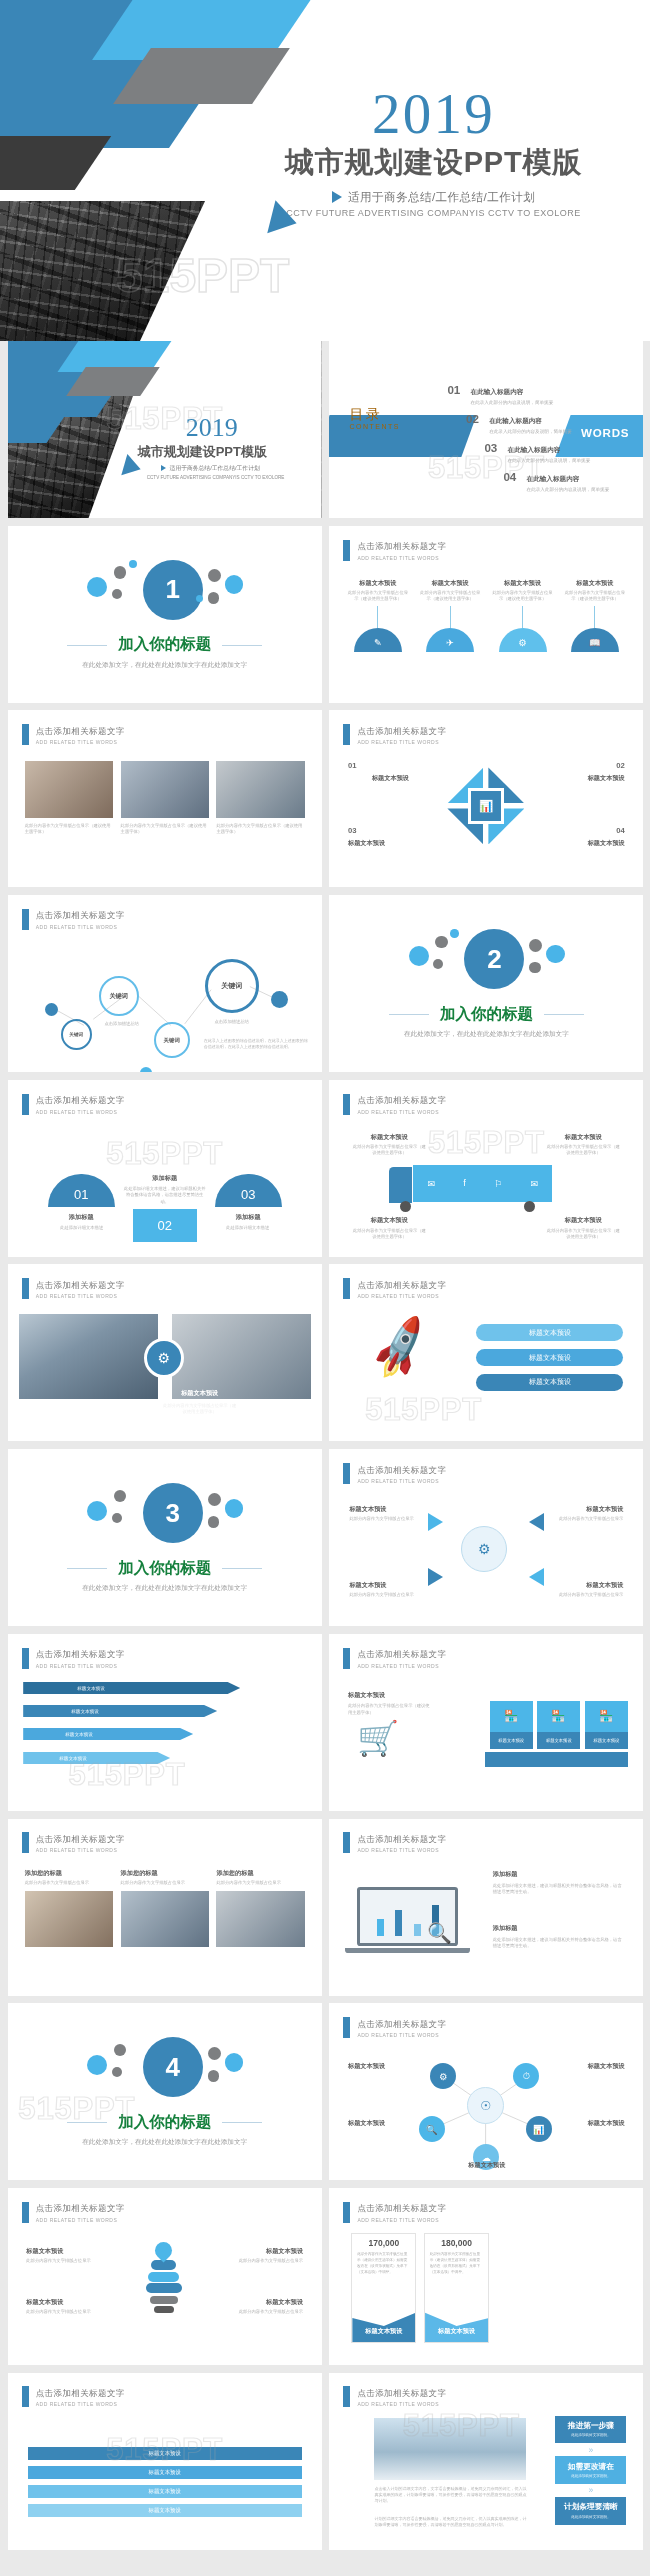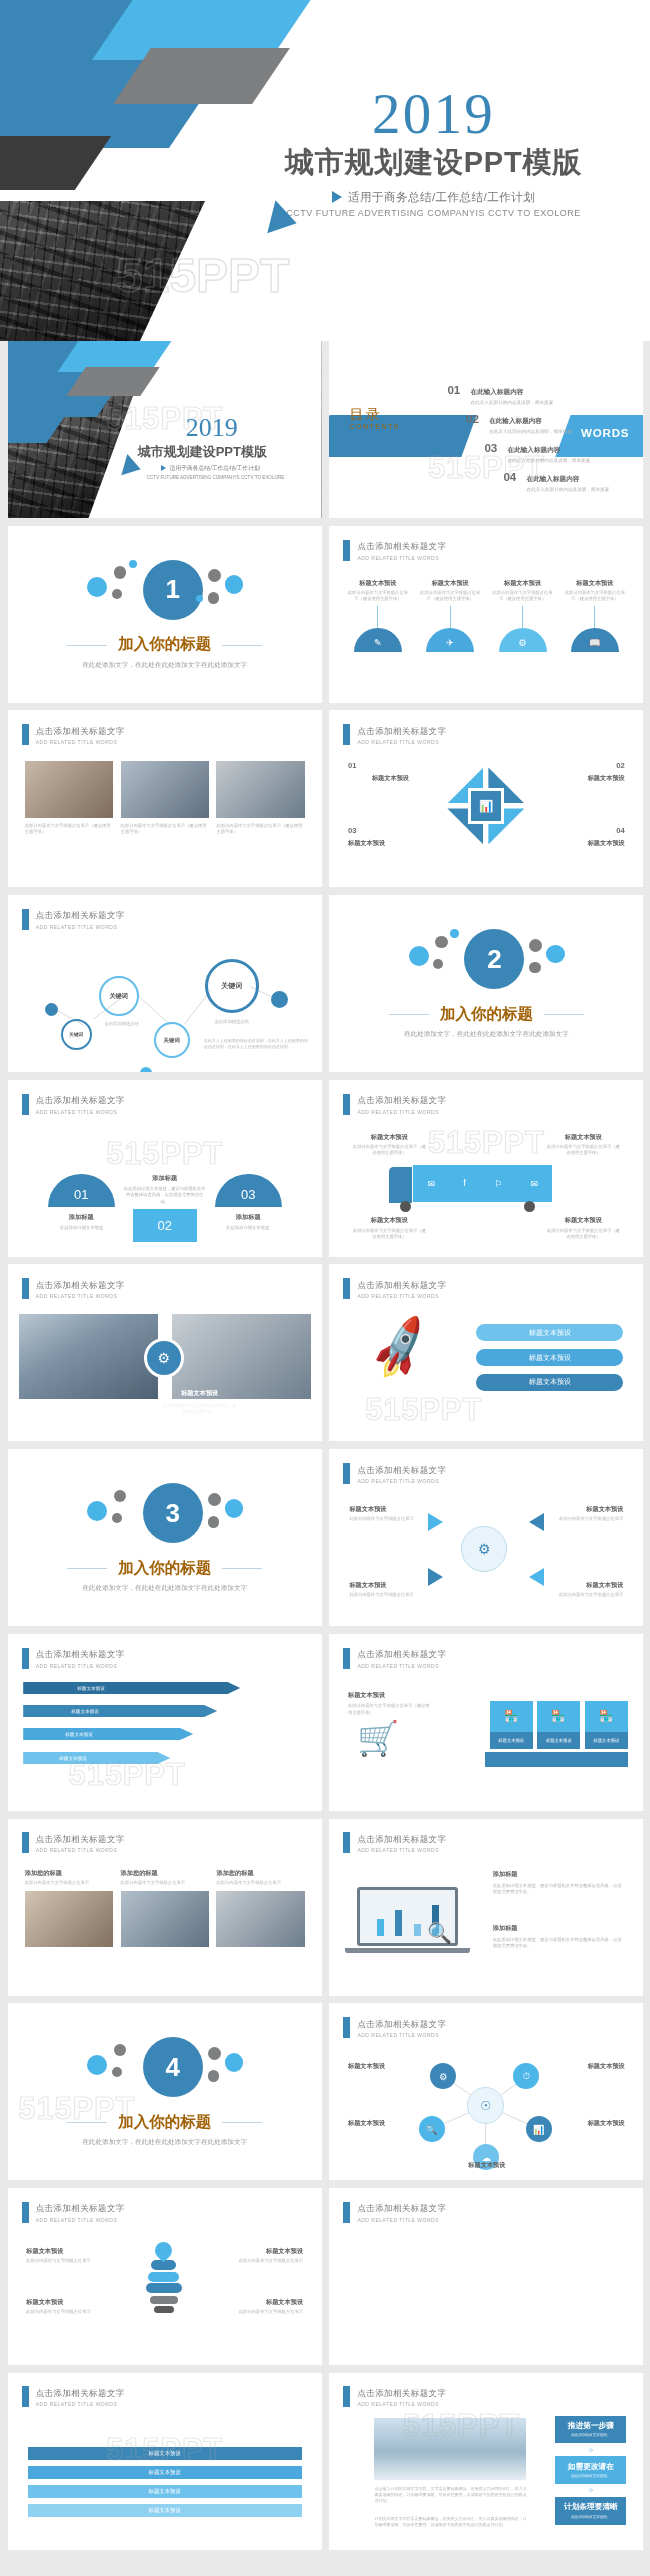--- a/index.html
+++ b/index.html
@@ -78,21 +78,21 @@
 
   
   .div-wrap{ position:absolute; inset:0; display:flex; flex-direction:column;
              align-items:center; justify-content:center; }
   .bub-area{ position:relative; width:186px; height:65px; }
   .bub{ position:absolute; border-radius:50%; }
   .bub-main{ left:71px; top:1.5px; width:60px; height:60px; background:#3a86b7; color:#fff;
     display:flex; align-items:center; justify-content:center; font-size:26px; font-weight:bold; }
   .dt-row{ display:flex; align-items:center; gap:11px; margin-top:11px; }
   .dt-line{ width:40px; height:0.8px; background:#bcd4e4; }
-  .dt-title{ font-size:15.5px; font-weight:bold; color:#a16207; }
+  .dt-title{ font-size:15.5px; font-weight:bold; color:#15803d; }
   .dt-sub{ font-size:6.6px; color:#9a9a9a; margin-top:5.4px; }
 
   
   .toc-band{ position:absolute; left:-7.7px; top:74px; width:147px; height:42px; background:#3a86b7;
     transform:skewX(-20deg); }
   .toc-band-txt{ position:absolute; left:20px; top:65px; width:108px; text-align:left; color:#a16207; }
   .toc-cn{ font-family:"Liberation Serif",serif; font-size:14px; letter-spacing:2.3px; }
   .toc-en{ font-size:7px; letter-spacing:1.5px; margin-top:-0.8px;}
   .logo-band{ position:absolute; right:-12.4px; top:74px; width:93px; height:42px; background:#49a9de;
     transform:skewX(-20deg); }
@@ -675,20 +675,30 @@
         <div class="cap-d" style="position:absolute;right:18.6px;top:119px;width:87px;text-align:right">此部分内容作为文字排版占位显示</div>
       </div>
 
       <div class="slide">
         <div class="shead">
           <span class="shead-bar"></span>
           <span><span class="shead-cn">点击添加相关标题文字</span>
           <div class="shead-en">ADD RELATED TITLE WORDS</div></span>
         </div>
         <div style="position:absolute;left:22px;top:45px;right:22px;display:flex;gap:7.7px;height:110px">
+          <div class="stat-card">
+            <div class="stat-num">170,000</div>
+            <div class="stat-body">此部分内容作为文字排版占位显示（建议使用主题字体）如需更改请在（设置形状格式）菜单下（文本选项）中调整。</div>
+            <div class="stat-foot">标题文本预设</div>
+          </div>
+          <div class="stat-card">
+            <div class="stat-num">180,000</div>
+            <div class="stat-body">此部分内容作为文字排版占位显示（建议使用主题字体）如需更改请在（设置形状格式）菜单下（文本选项）中调整。</div>
+            <div class="stat-foot lt">标题文本预设</div>
+          </div>
         </div>
       </div>
     </div>
 
     <div class="row">
       <div class="slide">
         <div class="shead">
           <span class="shead-bar"></span>
           <span><span class="shead-cn">点击添加相关标题文字</span>
           <div class="shead-en">ADD RELATED TITLE WORDS</div></span>

